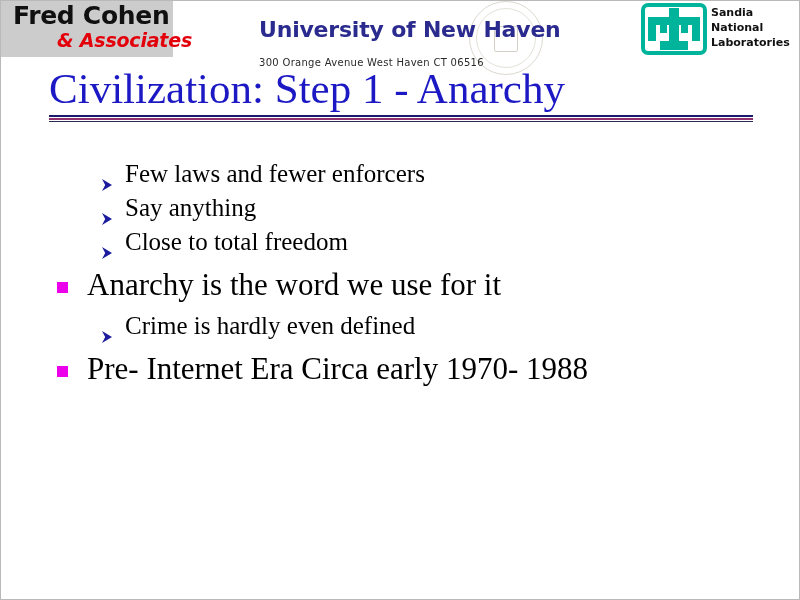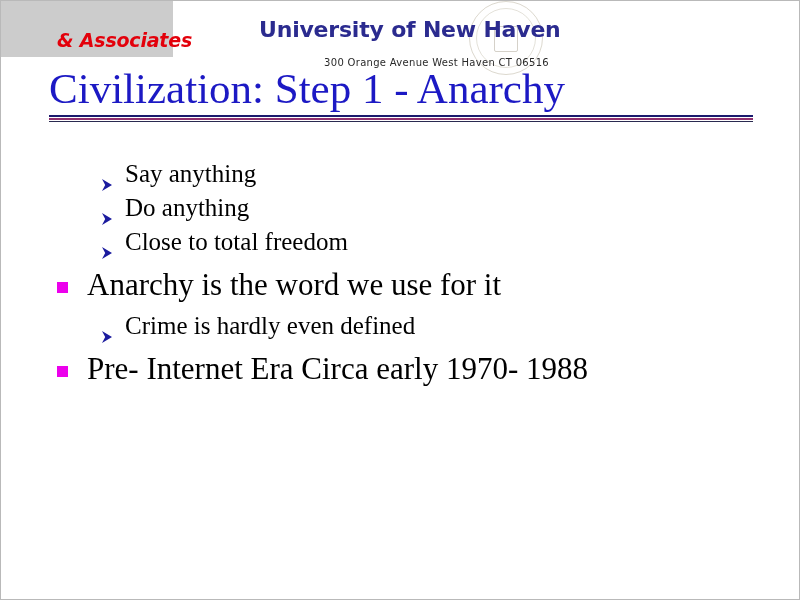--- a/index.html
+++ b/index.html
@@ -99,21 +99,21 @@
     border: 1.5px solid rgba(130,120,95,0.45);
     border-radius: 2px;
   }
 
   
   #unh-block {
     position: absolute;
     left: 258px;
     top: 17px;
     width: 290px;
-    text-align: right;
+    text-align: left;
   }
   #unh-title {
     font-family: "DejaVu Sans", sans-serif;
     font-weight: bold;
     font-size: 22px;
     line-height: 23px;
     letter-spacing: -0.2px;
     color: #2b2b8f;
     white-space: nowrap;
   }
@@ -238,66 +238,88 @@
   .gap-b { height: 6px; }
 </style>
 </head>
 <body>
 
 <div id="slide">
 
   <div id="header">
 
     <div id="fc-logo">
+      <div id="fc-line1">Fred Cohen</div>
       <div id="fc-line2">&amp; Associates</div>
     </div>
 
     <div id="unh-seal">
       <div id="unh-seal-glyph"></div>
     </div>
 
     <div id="unh-block">
       <div id="unh-title">University of New Haven</div>
       <div id="unh-sub">300 Orange Avenue  West Haven CT  06516</div>
     </div>
 
+    <div id="sandia">
+      <div id="sandia-mark">
+        <svg width="58" height="44" viewBox="0 0 58 44" aria-hidden="true">
+          <g fill="#00b39b">
+            <rect x="24" y="1" width="10" height="9"></rect>
+            <rect x="3" y="10" width="52" height="8"></rect>
+            <rect x="3" y="18" width="8" height="16"></rect>
+            <rect x="47" y="18" width="8" height="16"></rect>
+            <rect x="24" y="10" width="10" height="33"></rect>
+            <rect x="15" y="18" width="7" height="8"></rect>
+            <rect x="36" y="18" width="7" height="8"></rect>
+            <rect x="15" y="34" width="28" height="9"></rect>
+          </g>
+        </svg>
+      </div>
+      <div id="sandia-text">
+        <div>Sandia</div>
+        <div>National</div>
+        <div>Laboratories</div>
+      </div>
+    </div>
 
   </div>
 
   <div id="slide-title">Civilization: Step 1 -  Anarchy</div>
 
   <div id="title-rule">
     <div class="r1"></div>
     <div class="r2"></div>
     <div class="r3"></div>
   </div>
 
   <div id="body-content">
 
 
     <div class="gap-a"></div>
 
-
     <div class="l2">
       <span class="arrowbullet">
         <svg width="13" height="14" viewBox="0 0 13 14" aria-hidden="true">
           <path d="M1 1 L11 7 L1 13 L4.2 7 Z" fill="#1b1b9e"></path>
         </svg>
       </span>
-      <span>Say anything</span>
+      <span>Few laws and fewer enforcers</span>
     </div>
 
     <div class="l2">
       <span class="arrowbullet">
         <svg width="13" height="14" viewBox="0 0 13 14" aria-hidden="true">
           <path d="M1 1 L11 7 L1 13 L4.2 7 Z" fill="#1b1b9e"></path>
         </svg>
       </span>
-      <span>Do anything</span>
-    </div>
+      <span>Say anything</span>
+    </div>
+
 
 
     <div class="l2">
       <span class="arrowbullet">
         <svg width="13" height="14" viewBox="0 0 13 14" aria-hidden="true">
           <path d="M1 1 L11 7 L1 13 L4.2 7 Z" fill="#1b1b9e"></path>
         </svg>
       </span>
       <span>Close to total freedom</span>
     </div>

